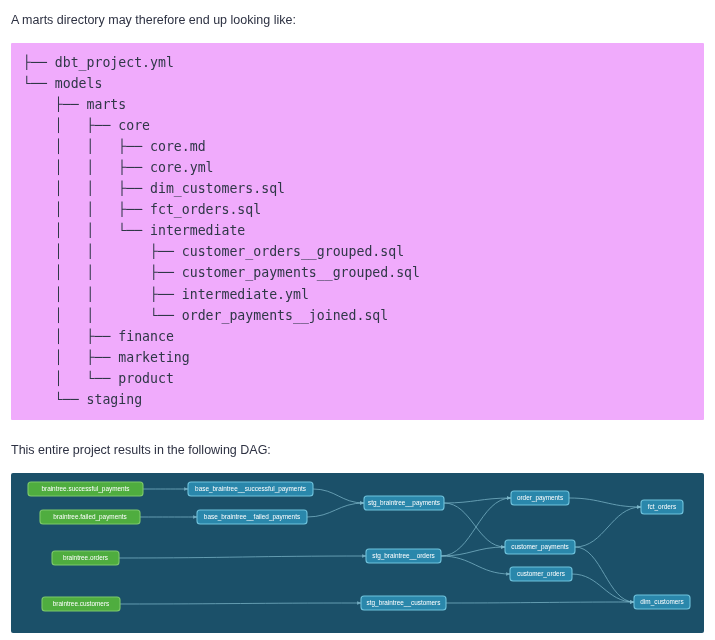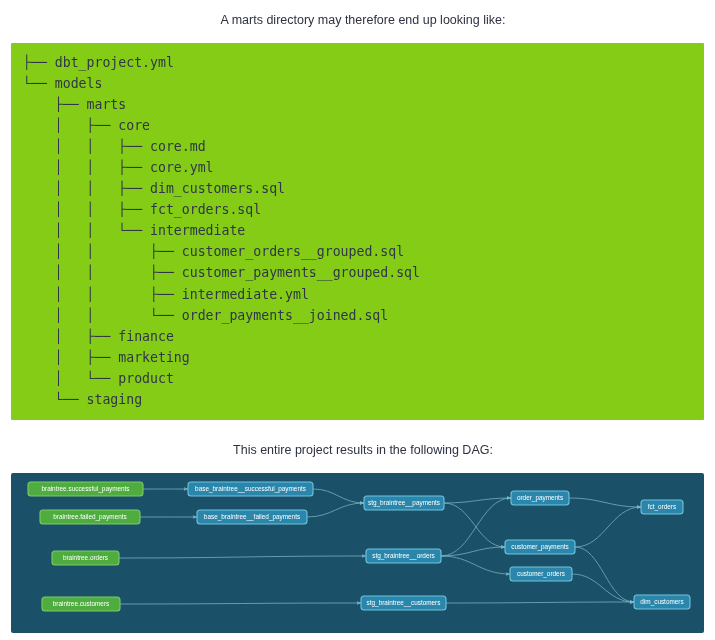--- a/index.html
+++ b/index.html
@@ -13,28 +13,27 @@
     font-family: "Liberation Sans", sans-serif;
     color: #2d3142;
     overflow: hidden;
     position: relative;
   }
   .prose-line {
     font-size: 12.5px;
     line-height: 1.4;
     color: #2d3142;
     padding-left: 11px;
-    text-align: center;
   }
   #intro-text-1 { padding-top: 12px; }
   #intro-text-2 { padding-top: 6px; margin-top: 16px; }
 
   .code-block {
     margin: 13px 11px 0 11px;
-    background: #84cc16;
+    background: #f0abfc;
     padding: 9px 0 10px 0;
     border-radius: 1px;
   }
   .code-pre {
     margin: 0;
     padding: 0 0 0 12px;
     font-family: "DejaVu Sans Mono", "Liberation Mono", monospace;
     font-size: 13.2px;
     line-height: 21.1px;
     color: #2f3747;

